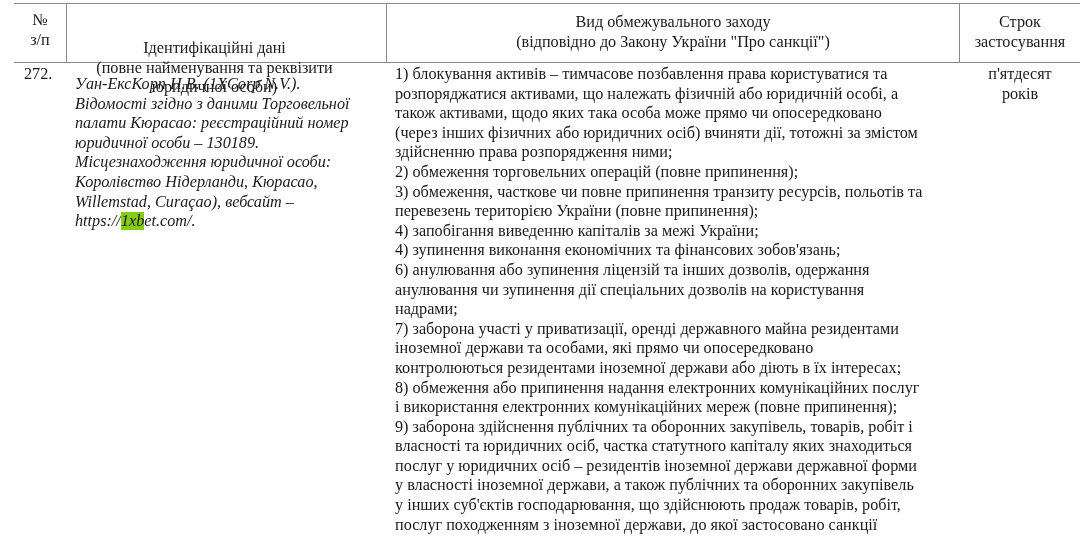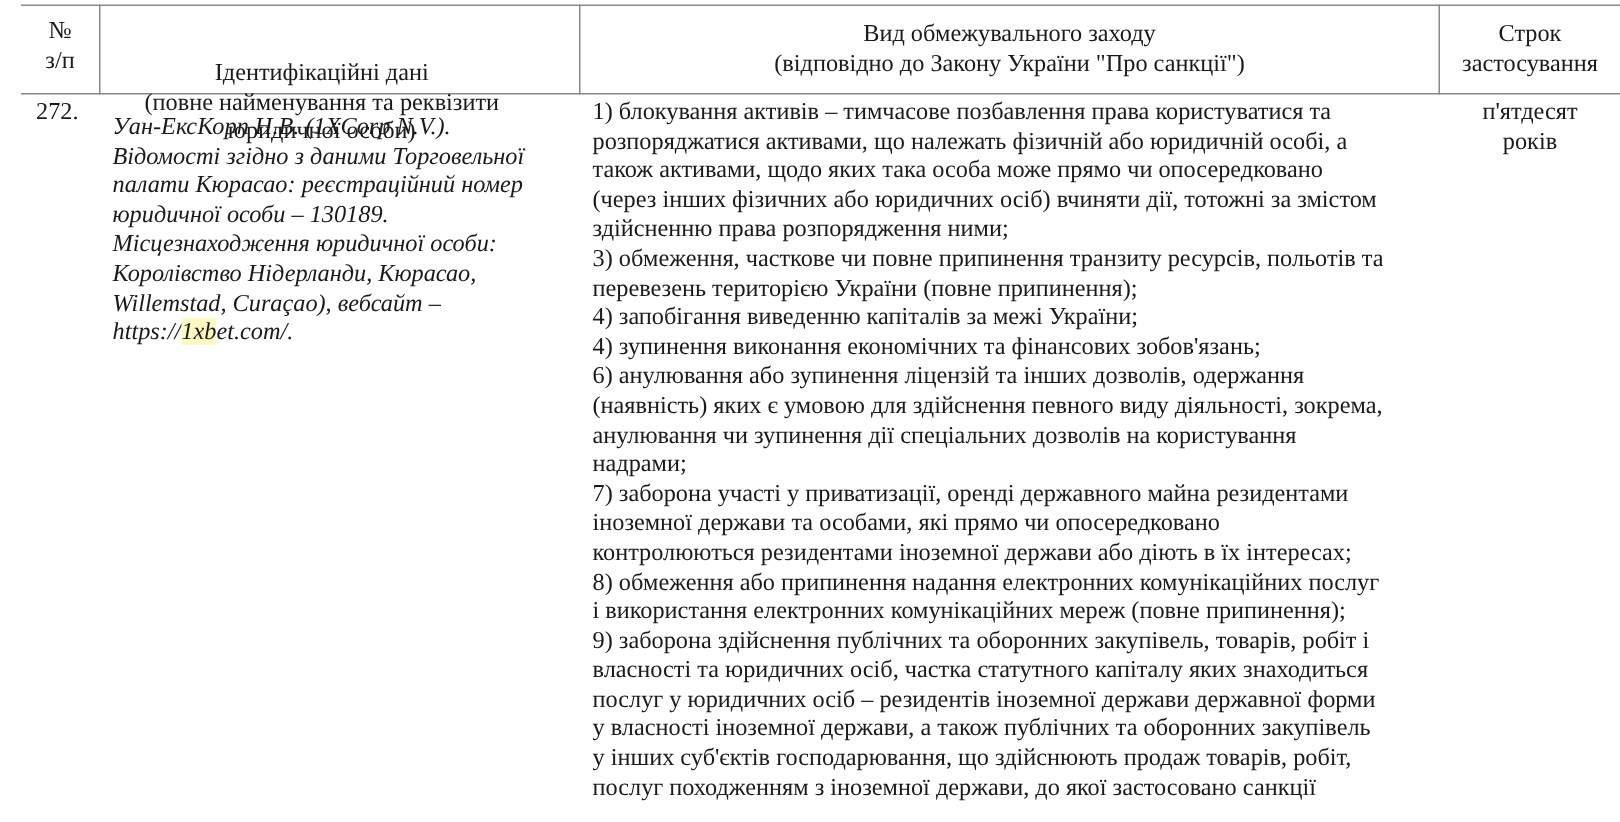--- a/index.html
+++ b/index.html
@@ -8,21 +8,21 @@
     font-family: "Liberation Serif", "DejaVu Serif", serif;
     color: #1a1a1a;
   }
   .page { position: absolute; left: 0; top: 0; width: 1080px; height: 548px; }
   .hline { position: absolute; height: 1px; background: #8a8a8a; }
   .vline { position: absolute; width: 1px; background: #8a8a8a; }
   .cell { position: absolute; font-size: 16.2px; line-height: 19.6px; }
   .hdr { text-align: center; }
   .hdr div { white-space: nowrap; }
   .lines div { white-space: nowrap; }
-  .hl { background: #fef9c3; }
+  .hl { background: #84cc16; }
 </style>
 </head>
 <body>
 
 <div class="page">
 
   <div class="hline" style="left:14px; top:3px; width:1066px;"></div>
   <div class="hline" style="left:14px; top:62px; width:1066px;"></div>
   <div class="vline" style="left:66px; top:3px; height:60px;"></div>
   <div class="vline" style="left:386px; top:3px; height:60px;"></div>
@@ -58,26 +58,26 @@
     <div>Willemstad, Curaçao), вебсайт –</div>
     <div><span>https://</span><span class="hl">1xb</span><span>et.com/.</span></div>
   </div>
 
   <div class="cell lines" style="left:395px; top:65px; width:560px;">
     <div>1) блокування активів – тимчасове позбавлення права користуватися та</div>
     <div>розпоряджатися активами, що належать фізичній або юридичній особі, а</div>
     <div>також активами, щодо яких така особа може прямо чи опосередковано</div>
     <div>(через інших фізичних або юридичних осіб) вчиняти дії, тотожні за змістом</div>
     <div>здійсненню права розпорядження ними;</div>
+    <div>2) обмеження торговельних операцій (повне припинення);</div>
     <div>3) обмеження, часткове чи повне припинення транзиту ресурсів, польотів та</div>
     <div>перевезень територією України (повне припинення);</div>
     <div>4) запобігання виведенню капіталів за межі України;</div>
     <div>4) зупинення виконання економічних та фінансових зобов'язань;</div>
     <div>6) анулювання або зупинення ліцензій та інших дозволів, одержання</div>
-    <div>(наявність) яких є умовою для здійснення певного виду діяльності, зокрема,</div>
     <div>анулювання чи зупинення дії спеціальних дозволів на користування</div>
     <div>надрами;</div>
     <div>7) заборона участі у приватизації, оренді державного майна резидентами</div>
     <div>іноземної держави та особами, які прямо чи опосередковано</div>
     <div>контролюються резидентами іноземної держави або діють в їх інтересах;</div>
     <div>8) обмеження або припинення надання електронних комунікаційних послуг</div>
     <div>і використання електронних комунікаційних мереж (повне припинення);</div>
     <div>9) заборона здійснення публічних та оборонних закупівель, товарів, робіт і</div>
     <div>власності та юридичних осіб, частка статутного капіталу яких знаходиться</div>
     <div>послуг у юридичних осіб – резидентів іноземної держави державної форми</div>

